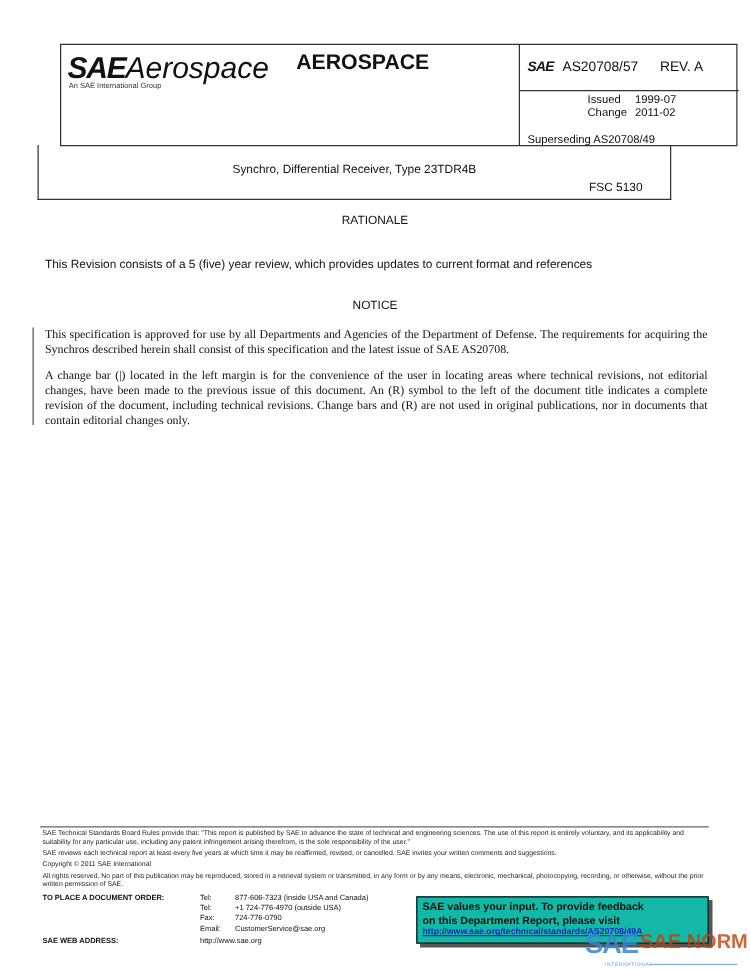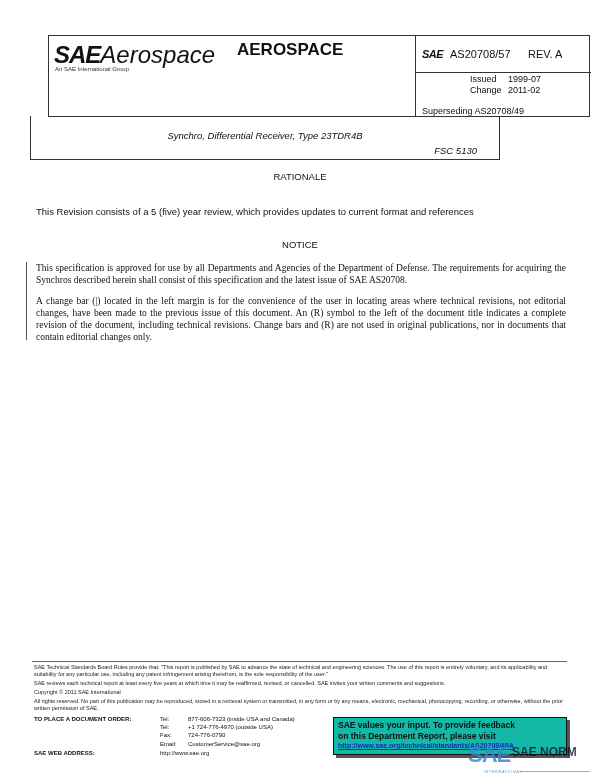--- a/index.html
+++ b/index.html
@@ -17,42 +17,42 @@
   .hdr-right { left:366px; top:0; width:175px; height:80px; border-left:1px solid #333; }
   .docnum-row { left:0; top:0; width:175px; height:36px; border-bottom:1px solid #333; }
   .sae-small { left:6px; top:12px; font-size:11px; font-weight:bold; font-style:italic; letter-spacing:-0.5px; }
   .docnum { left:34px; top:12px; font-size:11px; }
   .rev { left:112px; top:12px; font-size:11px; }
   .meta-label { left:6px; font-size:9px;margin-left:48px; }
   .meta-val { left:76px; font-size:9px;margin-left:16px; }
   .super { left:6px; top:70px; font-size:9px; }
 
   
-  .tbox { left:30px; top:116px; width:470px; height:44px; border:1px solid #333; border-top:none; box-sizing:border-box;font-style:italic; }
+  .tbox { left:30px; top:116px; width:507px; height:44px; border:1px solid #333; border-top:none; box-sizing:border-box; }
   .doc-title { left:0; top:14px; width:100%; text-align:center; font-size:9.5px; }
   .fsc { right:22px; top:29px; font-size:9.5px; }
 
   .heading { left:0; width:600px; text-align:center; font-size:9.5px; }
   .para { left:36px; width:530px; font-size:9.5px; line-height:12px; }
   .justify { text-align:justify; text-align-last:left;font-family:Liberation Serif, serif; }
   .change-bar { left:26px; top:262px; width:1px; height:78px; background:#555; }
 
   
   .foot-rule { left:32px; top:661px; width:535px; height:1px; background:#666; }
   .foot-txt { left:34px; width:532px; font-size:5.5px; line-height:7px; color:#222; }
   .order-lbl { left:34px; font-size:6px; font-weight:bold; }
   .order-key { left:160px; font-size:6px; }
   .order-val { left:188px; font-size:6px; }
 
   .fb-box { left:333px; top:717px; width:232px; height:36px; border:1px solid #111; box-shadow:3px 3px 0 #555; background:#14b8a6; }
   .fb-line { left:4px; font-size:8.5px; font-weight:bold; }
   .fb-link { left:4px; top:24px; font-size:7px; font-weight:bold; color:#1a23c8; text-decoration:underline; white-space:nowrap; }
 
   .wm { left:468px; top:742px; font-size:22px; font-weight:bold; color:#3a86d6; opacity:0.85; letter-spacing:-1px; }
-  .wm2 { left:496px; top:745px; font-size:12px; font-weight:bold; color:#0f172a; opacity:0.8; }
+  .wm2 { left:496px; top:745px; font-size:16px; font-weight:bold; color:#c2410c; opacity:0.8; }
   .wm-sub { left:484px; top:769px; font-size:4px; color:#6a9ccc; letter-spacing:0.5px; }
   .wm-line { left:520px; top:771px; width:70px; height:1px; background:#8ab4dd; }
 </style>
 </head>
 <body>
 
 <div class="abs hdr">
   <div class="abs hdr-left">
     <div class="abs logo-main">
       <span class="logo-sae">SAE</span><span class="logo-aero">Aerospace</span>

